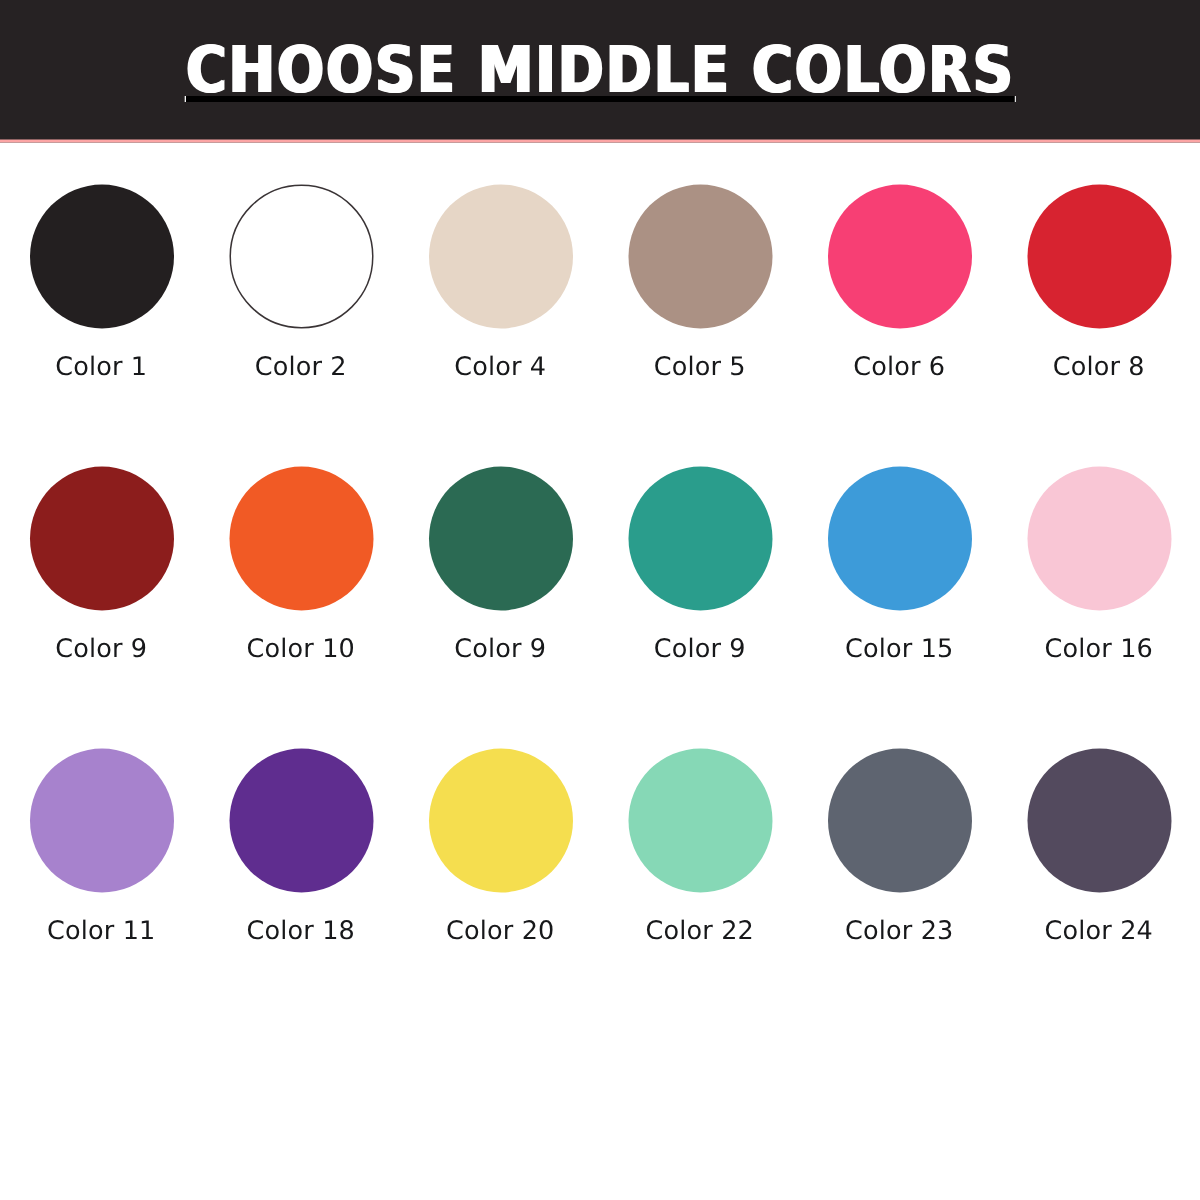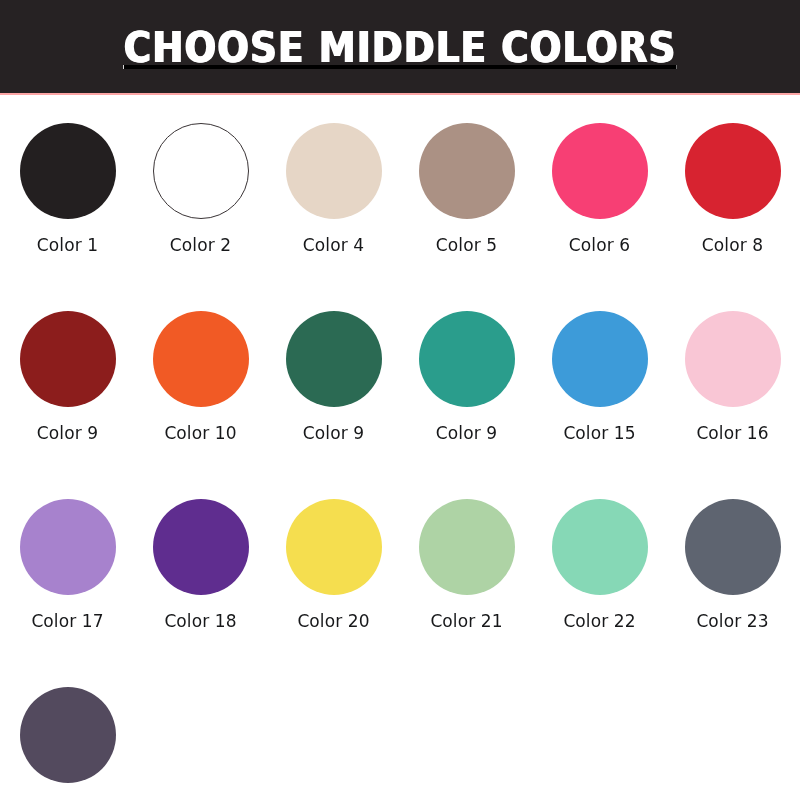--- a/index.html
+++ b/index.html
@@ -150,33 +150,29 @@
         <div class="swatch-cell">
           <div class="swatch-dot" style="background: rgb(61, 155, 217);"></div>
           <div class="swatch-label">Color 15</div>
         </div>
         <div class="swatch-cell">
           <div class="swatch-dot" style="background: rgb(249, 198, 213);"></div>
           <div class="swatch-label">Color 16</div>
         </div>
         <div class="swatch-cell">
           <div class="swatch-dot" style="background: rgb(167, 130, 205);"></div>
-          <div class="swatch-label">Color 17</div>
+          <div class="swatch-label">Color 11</div>
         </div>
         <div class="swatch-cell">
           <div class="swatch-dot" style="background: rgb(95, 45, 143);"></div>
           <div class="swatch-label">Color 18</div>
         </div>
         <div class="swatch-cell">
           <div class="swatch-dot" style="background: rgb(245, 222, 79);"></div>
           <div class="swatch-label">Color 20</div>
-        </div>
-        <div class="swatch-cell">
-          <div class="swatch-dot" style="background: rgb(174, 211, 165);"></div>
-          <div class="swatch-label">Color 21</div>
         </div>
         <div class="swatch-cell">
           <div class="swatch-dot" style="background: rgb(134, 216, 182);"></div>
           <div class="swatch-label">Color 22</div>
         </div>
         <div class="swatch-cell">
           <div class="swatch-dot" style="background: rgb(94, 100, 112);"></div>
           <div class="swatch-label">Color 23</div>
         </div>
         <div class="swatch-cell">

